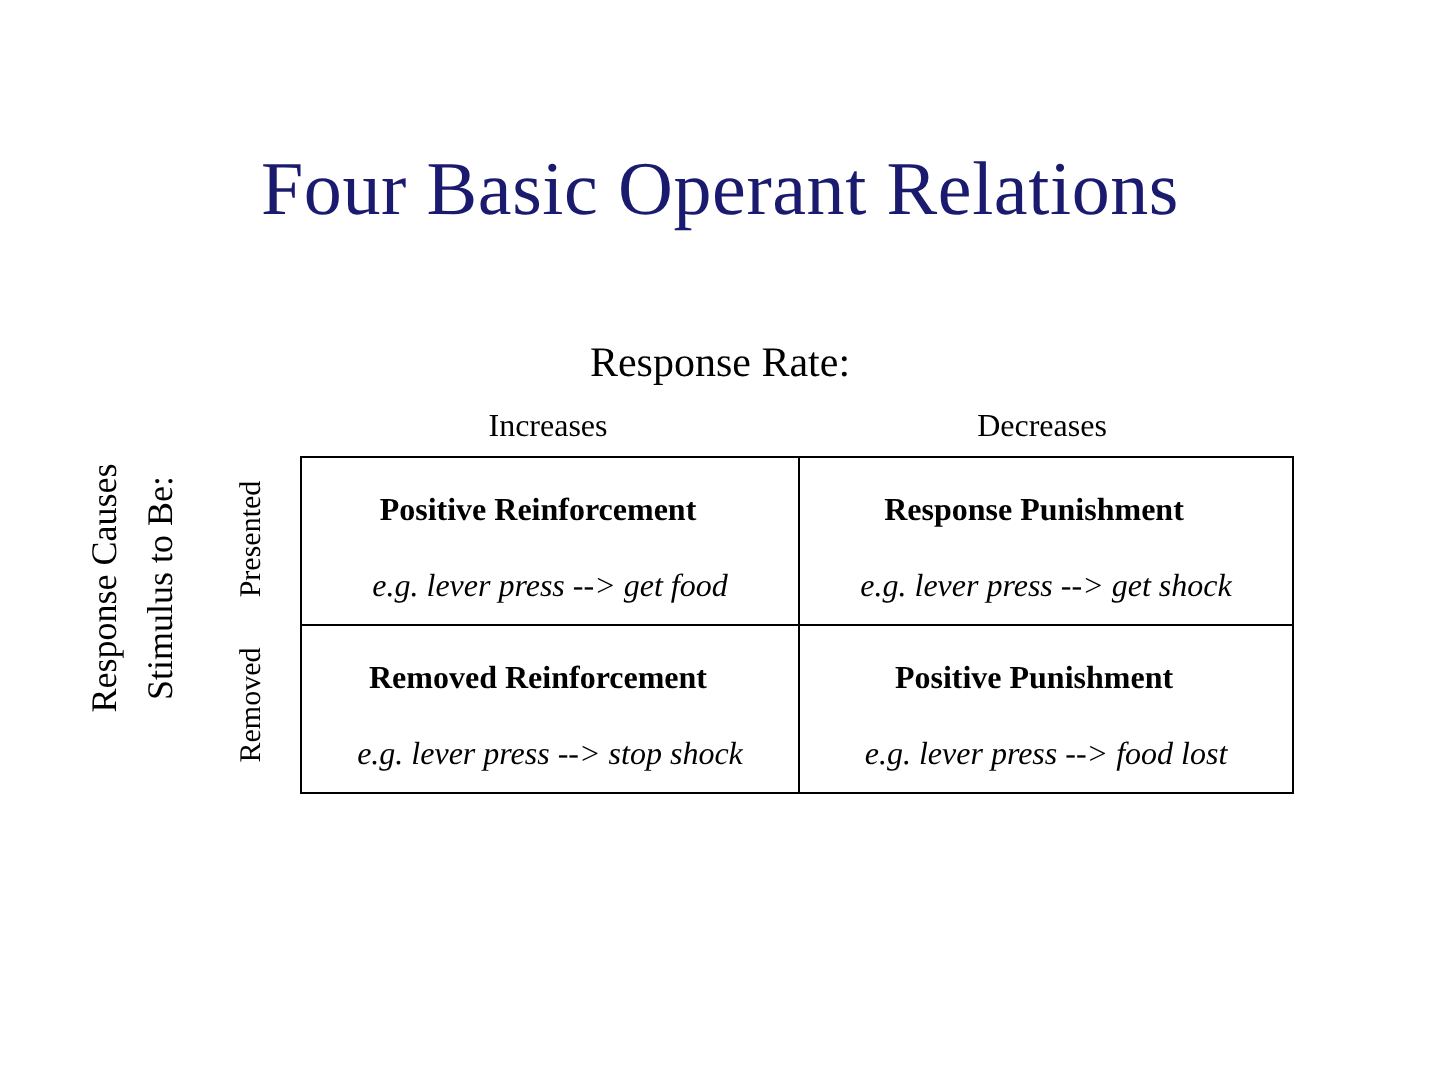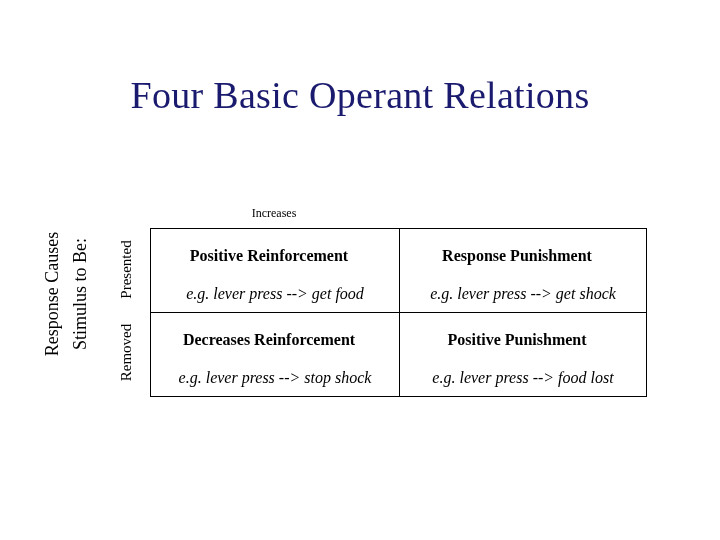--- a/index.html
+++ b/index.html
@@ -47,21 +47,21 @@
     font-size: 21px;
     line-height: 26px;
     color: #000000;
     white-space: nowrap;
   }
 
   
   .col-header {
     position: absolute;
     top: 203px;
-    font-size: 12px;
+    font-size: 16px;
     line-height: 21px;
     color: #000000;
     text-align: center;
     white-space: nowrap;
   }
   #col-header-increases {
     left: 150px;
     width: 248px;
   }
   #col-header-decreases {
@@ -157,23 +157,25 @@
     text-align: center;
   }
 </style>
 </head>
 <body>
 
 <div id="slide">
 
   <div id="slide-title">Four Basic Operant Relations</div>
 
+  <div id="response-rate-label">Response Rate:</div>
 
   <div class="col-header" id="col-header-increases">Increases</div>
 
+  <div class="col-header" id="col-header-decreases">Decreases</div>
 
   <div class="rot-label" id="axis-caption-line1">Response Causes</div>
 
   <div class="rot-label" id="axis-caption-line2">Stimulus to Be:</div>
 
   <div class="rot-label row-label" id="row-label-presented">Presented</div>
 
   <div class="rot-label row-label" id="row-label-removed">Removed</div>
 
   <table id="matrix-table">
@@ -188,21 +190,21 @@
         <td class="cell-right">
           <div class="cell-inner">
             <div class="quadrant-name">Response Punishment</div>
             <div class="quadrant-example">e.g. lever press --&gt; get shock</div>
           </div>
         </td>
       </tr>
       <tr>
         <td class="cell-left">
           <div class="cell-inner">
-            <div class="quadrant-name">Decreases Reinforcement</div>
+            <div class="quadrant-name">Removed Reinforcement</div>
             <div class="quadrant-example">e.g. lever press --&gt; stop shock</div>
           </div>
         </td>
         <td class="cell-right">
           <div class="cell-inner">
             <div class="quadrant-name">Positive Punishment</div>
             <div class="quadrant-example">e.g. lever press --&gt; food lost</div>
           </div>
         </td>
       </tr>

